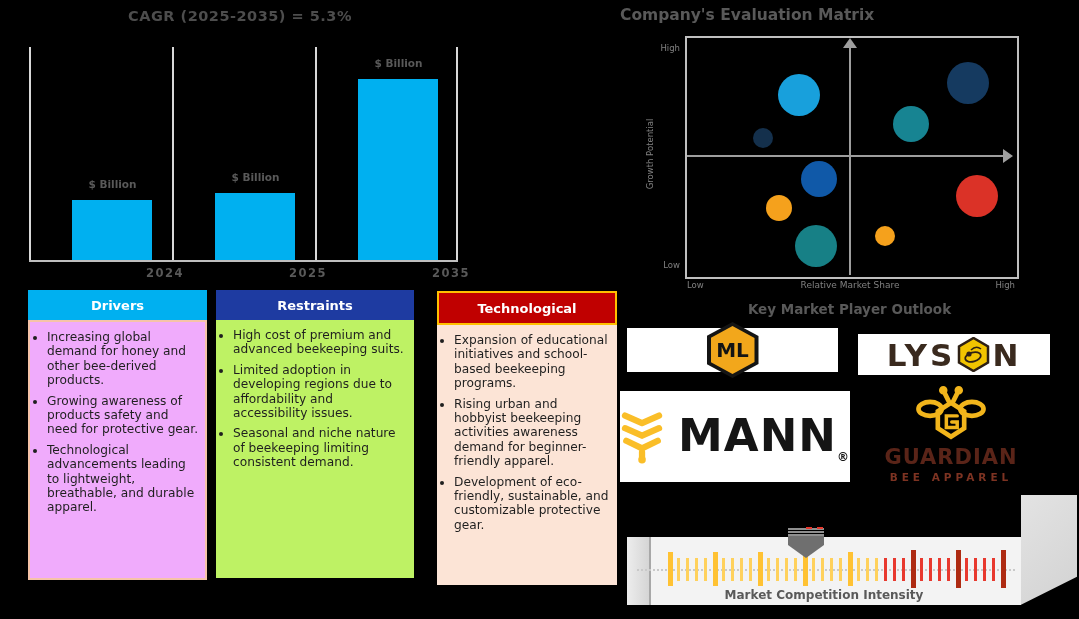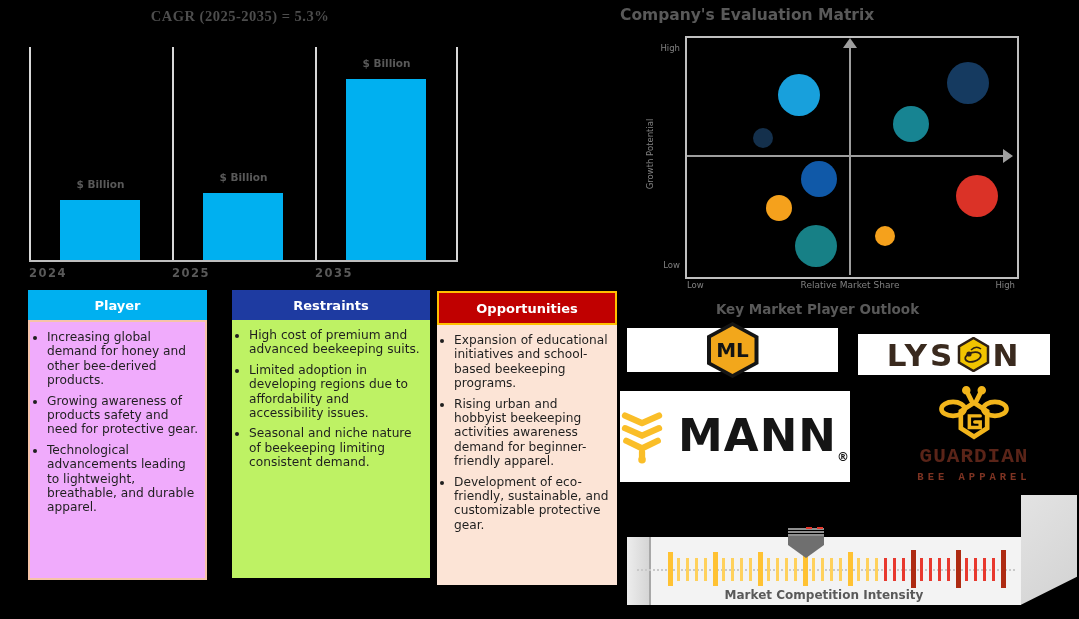--- a/index.html
+++ b/index.html
@@ -1,46 +1,46 @@
 <!DOCTYPE html>
 <html><head>
 <meta charset="utf-8">
 <style>
   html,body{margin:0;padding:0;background:#000;}
   .canvas{position:relative;width:1079px;height:619px;background:#000;overflow:hidden;
           font-family:"DejaVu Sans","Liberation Sans",sans-serif;}
   .abs{position:absolute;}
   
-  .bc-title{left:20px;top:8px;width:440px;text-align:center;font-size:14.5px;font-weight:bold;color:#4d4d4d;letter-spacing:.5px;font-family:Liberation Serif, serif;}
+  .bc-title{left:20px;top:8px;width:440px;text-align:center;font-size:14.5px;font-weight:bold;color:#4d4d4d;letter-spacing:.5px;}
   .bc-panel{left:29px;top:47px;width:429px;height:213px;}
   .vline{position:absolute;top:0;width:2px;height:213px;background:#D9D9D9;}
   .baseline{position:absolute;left:0;bottom:-2px;width:429px;height:2px;background:#BFBFBF;}
-  .pane{position:absolute;top:0;width:143px;height:213px;}
+  .pane{position:absolute;top:0;width:143px;height:213px;margin-left:12px;}
   .bar{position:absolute;bottom:0;left:31px;width:80px;}
   .bar-label{position:absolute;width:100%;text-align:center;font-size:10.5px;font-weight:bold;color:#595959;}
-  .bar-year{position:absolute;top:219px;width:100%;text-align:left;font-size:11.5px;font-weight:bold;color:#595959;letter-spacing:1.5px;}
+  .bar-year{position:absolute;top:219px;width:100%;text-align:right;font-size:11.5px;font-weight:bold;color:#595959;letter-spacing:1.5px;}
   
   .mx-title{left:620px;top:6px;width:459px;font-size:15.5px;font-weight:bold;color:#595959;}
   .mx-plot{left:685px;top:36px;width:330px;height:239px;border:2px solid #BFBFBF;}
   .cross-v{position:absolute;left:162px;top:8px;width:2px;height:229px;background:#9E9E9E;}
   .cross-h{position:absolute;left:0;top:117px;width:318px;height:2px;background:#9E9E9E;}
   .arrow-up{position:absolute;left:156px;top:0;width:0;height:0;border-left:7px solid transparent;border-right:7px solid transparent;border-bottom:10px solid #9E9E9E;}
   .arrow-right{position:absolute;left:316px;top:111px;width:0;height:0;border-top:7px solid transparent;border-bottom:7px solid transparent;border-left:10px solid #9E9E9E;}
   .bubble{position:absolute;border-radius:50%;}
   .ax{font-size:8.5px;color:#808080;}
   .ax-rot{left:596px;top:148px;width:110px;height:12px;text-align:center;transform:rotate(-90deg);}
   
   .box{position:absolute;}
   .box-header{position:relative;height:30px;display:flex;align-items:center;justify-content:center;
               color:#fff;font-size:13px;font-weight:bold;}
   .box-body{position:relative;}
   .box-body ul{margin:0;padding:8px 5px 8px 17px;list-style:disc outside;}
   .box-body li{font-size:12.2px;line-height:1.18;color:#1f1f1f;margin-bottom:6px;}
   
-  .kp-title{left:588px;top:301px;width:459px;text-align:center;font-size:13.5px;font-weight:bold;color:#595959;}
+  .kp-title{left:620px;top:301px;width:459px;text-align:center;font-size:13.5px;font-weight:bold;color:#595959;}
   .card{position:absolute;background:#fff;display:flex;align-items:center;justify-content:center;}
   .hexa{clip-path:polygon(50% 0,100% 25%,100% 75%,50% 100%,0 75%,0 25%);}
   .mann-text{font-size:25px;font-weight:900;color:#111;letter-spacing:-.5px;margin-left:9px;}
   .mann-text sup{font-size:8px;}
   .lyson-txt{font-size:31px;font-weight:600;color:#3A2A1E;letter-spacing:3px;}
   .flow-text{font-size:45px;font-weight:900;color:#151515;letter-spacing:1px;margin-left:14px;}
   .flow-text sub{font-size:12px;}
   .guardian-name{position:absolute;left:0;top:64px;width:100%;text-align:center;font-size:21px;font-weight:900;color:#5A2418;letter-spacing:1px;}
   .guardian-sub{position:absolute;left:0;top:90px;width:100%;text-align:center;font-size:10.5px;font-weight:bold;color:#7d3322;letter-spacing:4px;}
   .note{left:620px;top:501px;width:459px;text-align:center;font-size:9px;font-weight:bold;font-style:italic;color:#595959;}
@@ -107,45 +107,45 @@
     </div>
   <div class="abs ax" style="left:630px;top:43px;width:50px;text-align:right;">High</div>
   <div class="abs ax" style="left:630px;top:260px;width:50px;text-align:right;">Low</div>
   <div class="abs ax ax-rot">Growth Potential</div>
   <div class="abs ax" style="left:687px;top:280px;">Low</div>
   <div class="abs ax" style="left:685px;top:280px;width:330px;text-align:center;font-size:9px;">Relative Market Share</div>
   <div class="abs ax" style="left:975px;top:280px;width:40px;text-align:right;">High</div>
 
   <div class="box" style="left:28px;top:290px;width:179px;">
     <div class="box-header" style="background: rgb(0, 176, 240);">
-      <span>Player</span>
+      <span>Drivers</span>
     </div>
     <div class="box-body" style="height: 256px; background: #f0abfc; border: 2px solid rgb(246, 195, 168);">
         <ul>
           <li>Increasing global demand for honey and other bee-derived products.</li>
           <li>Growing awareness of products safety and need for protective gear.</li>
           <li>Technological advancements leading to lightweight, breathable, and durable apparel.</li>
         </ul>
       </div>
   </div>
-  <div class="box" style="left:232px;top:290px;width:198px;">
+  <div class="box" style="left:216px;top:290px;width:198px;">
     <div class="box-header" style="background: rgb(30, 59, 161);">
       <span>Restraints</span>
     </div>
     <div class="box-body" style="height: 258px; background: #bef264;">
         <ul>
           <li>High cost of premium and advanced beekeeping suits.</li>
           <li>Limited adoption in developing regions due to affordability and accessibility issues.</li>
           <li>Seasonal and niche nature of beekeeping limiting consistent demand.</li>
         </ul>
       </div>
   </div>
   <div class="box" style="left:437px;top:291px;width:180px;">
     <div class="box-header" style="background: rgb(192, 0, 0); border: 2px solid rgb(255, 192, 0);">
-      <span>Opportunities</span>
+      <span>Technological</span>
     </div>
     <div class="box-body" style="height: 260px; background: rgb(252, 228, 214);">
         <ul>
           <li>Expansion of educational initiatives and school-based beekeeping programs.</li>
           <li>Rising urban and hobbyist beekeeping activities awareness demand for beginner-friendly apparel.</li>
           <li>Development of eco-friendly, sustainable, and customizable protective gear.</li>
         </ul>
       </div>
   </div>
 
@@ -176,21 +176,21 @@
         <path d="M8 12 L35 24 L62 12"></path>
         <path d="M8 32 L35 44 L62 32"></path>
         <path d="M10 52 L35 64 L60 52"></path>
         <path d="M35 70 L35 80"></path>
       </g>
       <circle cx="35" cy="82" r="6" fill="#FABE28"></circle>
     </svg>
     <div class="flow-text"><span>MANN</span><sub>®</sub></div>
   </div>
 
-  <div class="abs" style="left:888px;top:381px;width:172px;height:110px;font-family:Liberation Mono, monospace;">
+  <div class="abs" style="left:865px;top:381px;width:172px;height:110px;">
     <svg width="100" height="62" viewBox="0 0 100 80" style="position:absolute;left:36px;top:0;">
       <g fill="none" stroke="#F2B51B" stroke-width="6" stroke-linecap="round">
         <path d="M42 16 L47 26"></path>
           <path d="M58 16 L53 26"></path>
         <circle cx="40" cy="12" r="2.5" fill="#F2B51B"></circle>
           <circle cx="60" cy="12" r="2.5" fill="#F2B51B"></circle>
         <ellipse cx="23" cy="36" rx="15" ry="9"></ellipse>
         <ellipse cx="77" cy="36" rx="15" ry="9"></ellipse>
         <polygon points="50,28 67,39 67,61 50,72 33,61 33,39"></polygon>
         <path d="M58 45 H44 V60 H58 V53 H51" stroke-width="4.5"></path>

